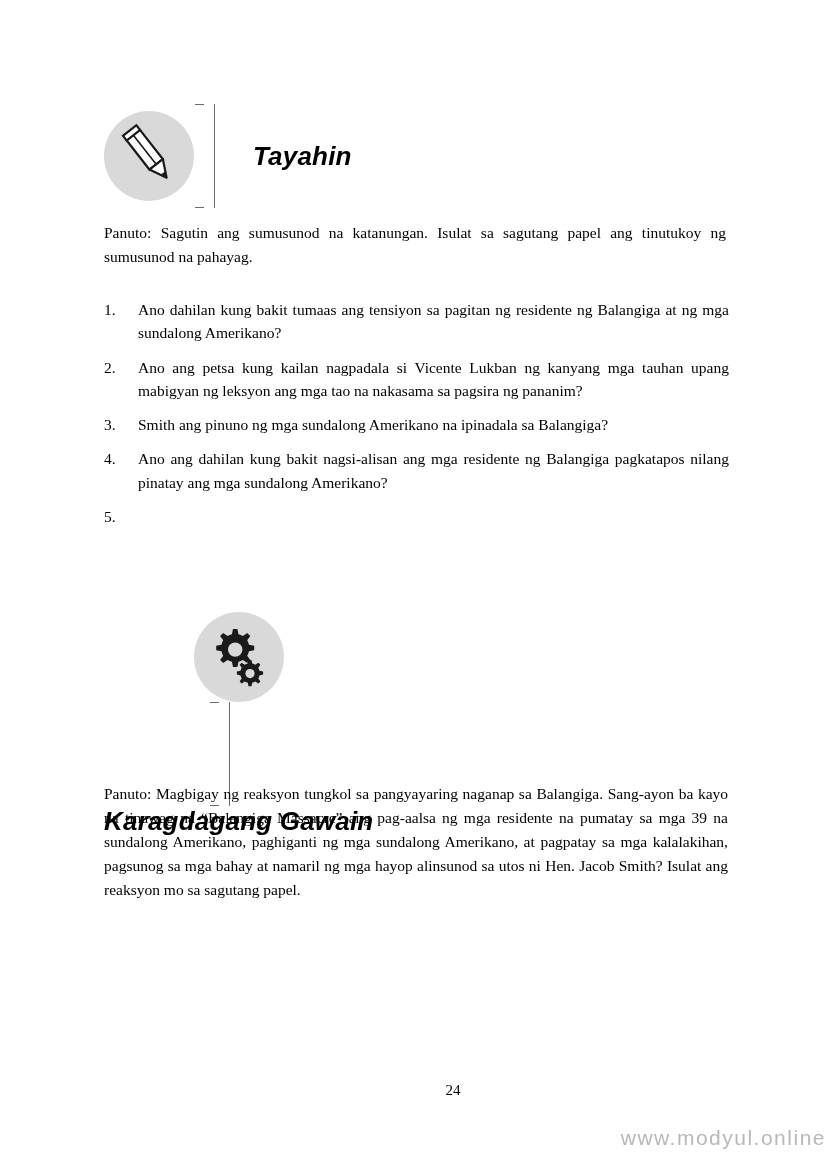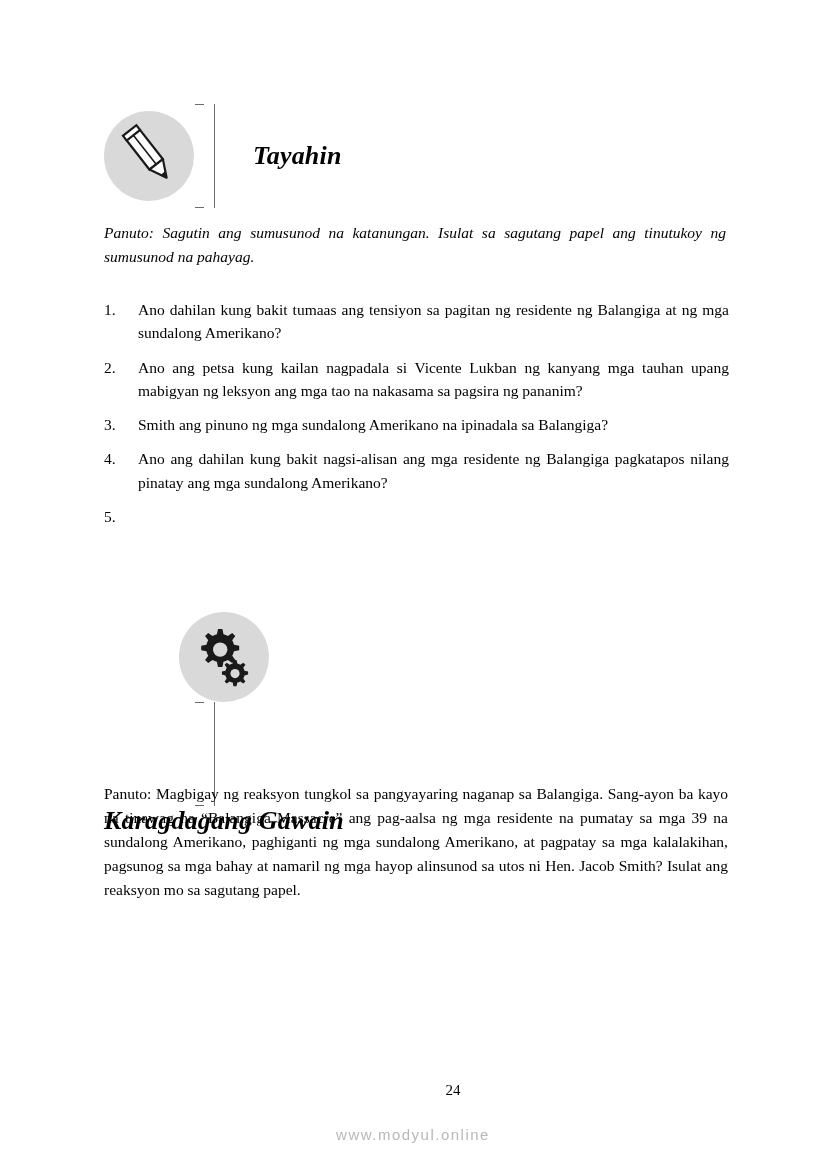--- a/index.html
+++ b/index.html
@@ -35,21 +35,21 @@
   }
   .divider-rule {
     width: 1px;
     background: #6b6b6b;
     height: 104px;
     margin-left: 10px;
     margin-right: 20px;
     flex: 0 0 auto;
   }
   .section-title {
-    font-family: Liberation Serif, serif;
+    font-family: Liberation Sans, sans-serif;
     font-weight: bold;
     font-style: italic;
     font-size: 26px;
     letter-spacing: 0.2px;
     white-space: nowrap;
   }
   
   .rule-wrap {
     position: relative;
     flex: 0 0 auto;
@@ -102,23 +102,23 @@
 
   .page-number {
     position: absolute;
     width: 100%;
     text-align: center;
     font-size: 15px;
   }
   .watermark {
     position: absolute;
     width: 100%;
-    text-align: center;
+    text-align: right;
     font-family: "Liberation Sans", sans-serif;
-    font-size: 15px;
+    font-size: 21px;
     color: #b8b8b8;
     letter-spacing: 1.5px;
   }
 </style>
 </head>
 <body>
 
 <div class="page">
 
   <div class="section-header" style="left:104px; top:104px;">
@@ -135,21 +135,21 @@
           <polygon points="32,57 39,57 35.5,63" fill="#1a1a1a"></polygon>
         </g>
       </svg>
     </div>
     <div class="rule-wrap">
       <div class="divider-rule"></div>
     </div>
     <div class="section-title">Tayahin</div>
   </div>
 
-  <div class="panuto" style="left:104px; top:221px; width:622px;font-style:italic;">
+  <div class="panuto" style="left:104px; top:221px; width:622px;">
     <span>Panuto:</span>
     <span>Sagutin ang sumusunod na katanungan. Isulat sa sagutang papel ang tinutukoy ng sumusunod na pahayag.</span>
   </div>
 
   <ol class="qlist" style="left:104px; top:298px; width:625px;">
     <li>
       <span class="num">1.</span>
       <span>Ano dahilan kung bakit tumaas ang tensiyon sa pagitan ng residente ng Balangiga at ng mga sundalong Amerikano?</span>
     </li>
     <li>

